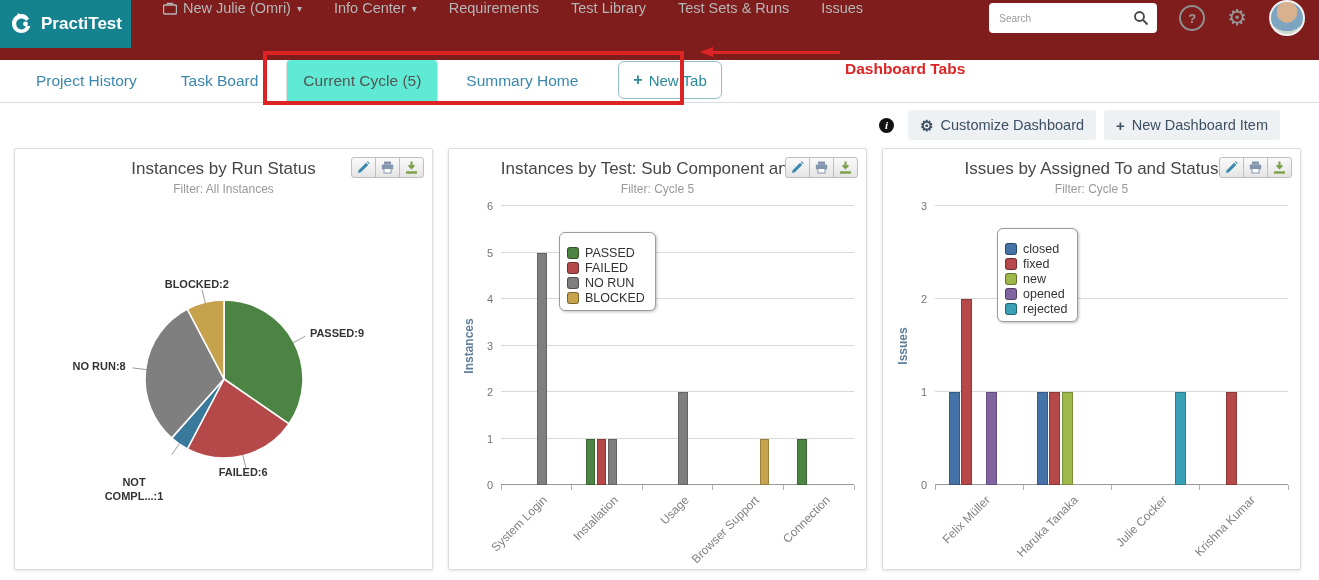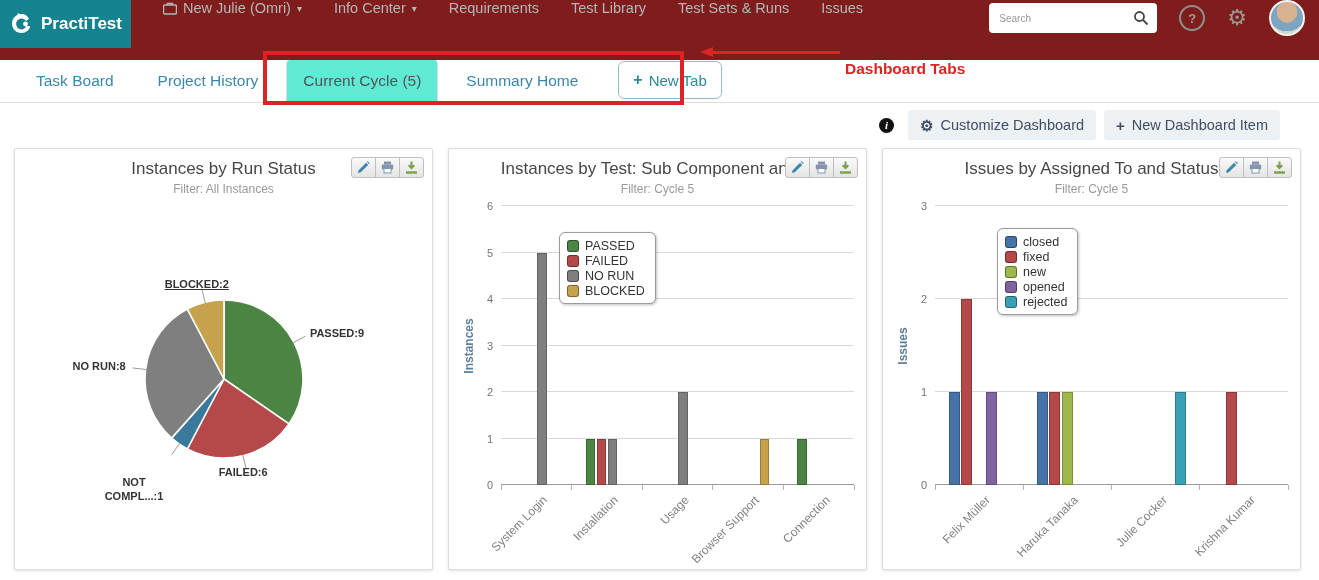--- a/index.html
+++ b/index.html
@@ -64,21 +64,21 @@
   .grid{position:absolute;left:0;right:0;height:1px;background:#d9d9d9}
   .axisline{position:absolute;left:0;right:0;bottom:0;height:1px;background:#9a9a9a}
   .ytick{position:absolute;left:-30px;width:22px;text-align:right;font-size:11px;color:#737373}
   .ylabel{position:absolute;left:-82px;width:100px;height:14px;text-align:center;font-size:12px;
     font-weight:bold;color:#5f7e9a;transform:rotate(-90deg)}
   .bar{position:absolute;bottom:0;border:1px solid rgba(0,0,0,.22);box-sizing:border-box;cursor:pointer}
   .xtick{position:absolute;bottom:-5px;width:1px;height:5px;background:#b0b0b0}
   .xlabel{position:absolute;width:110px;text-align:right;font-size:12px;color:#818181;
     transform-origin:100% 0;transform:rotate(-45deg);white-space:nowrap}
   .legend{position:absolute;background:#fff;border:1px solid #9c9c9c;border-radius:6px;
-    padding:5px 10px 5px 7px;box-shadow:1px 1px 3px rgba(0,0,0,.25);z-index:4}
+    padding:12px 10px 5px 7px;box-shadow:1px 1px 3px rgba(0,0,0,.25);z-index:4}
   .legend-item{display:flex;align-items:center;gap:6px;height:15px;font-size:12.5px;color:#333;cursor:pointer}
   .legend-swatch{width:12px;height:12px;border-radius:3px;border:1px solid rgba(0,0,0,.38);box-sizing:border-box}
   .pie-label{position:absolute;font-size:11px;font-weight:bold;color:#333;max-width:72px;line-height:1.25}
   .pie-svg{position:absolute;left:0;top:0}
 </style>
 </head>
 <body>
 
 <div class="navbar">
   <div class="brand">
@@ -123,22 +123,22 @@
     </div>
     <div class="round-icon">
         <span>?</span>
       </div>
     <div class="gear-glyph"><span>⚙</span></div>
     <div class="avatar"></div>
   </div>
 </div>
 
 <div class="tabbar">
+  <div class="tab-link">Project History</div>
   <div class="tab-link">Task Board</div>
-  <div class="tab-link">Project History</div>
   <div class="tab-link tab-active">Current Cycle (5)</div>
   <div class="tab-link">Summary Home</div>
   <button class="newtab-btn">
     <span class="newtab-plus">+</span>
     <span>New Tab</span>
   </button>
 </div>
 
 <div class="anno-rect"></div>
 <div class="anno-arrow-line"></div>
@@ -193,21 +193,21 @@
         <line x1="164.57165615815632" y1="244.36556815154287" x2="156.7380433007337" y2="255.7145156622164" stroke="#999" stroke-width="1"></line>
         <path d="M209,180 L156.6,239.1 A79,79 0 0 1 172.3,110.0 Z" fill="#7f7f7f" stroke="#fff" stroke-width="1.6"></path>
         <line x1="131.3602389567912" y1="170.57282623723117" x2="117.67078358297904" y2="168.91062541651027" stroke="#999" stroke-width="1"></line>
         <path d="M209,180 L172.3,110.0 A79,79 0 0 1 209.0,101.0 Z" fill="#c7a24c" stroke="#fff" stroke-width="1.6"></path>
         <line x1="190.2831218960701" y1="104.06264045910848" x2="186.9829588855447" y2="90.67335279680321" stroke="#999" stroke-width="1"></line>
       </svg>
       <div class="pie-label" style="left: 294.889px; top: 127.922px;">PASSED:9</div>
       <div class="pie-label" style="left: 192.214px; width: 80px; text-align: center; top: 267.181px;">FAILED:6</div>
       <div class="pie-label" style="right: 262px; text-align: center; top: 246.829px; margin-top: 30px;">NOT COMPL...:1</div>
       <div class="pie-label" style="right: 306.293px; top: 161.308px;">NO RUN:8</div>
-      <div class="pie-label" style="left: 145.786px; width: 80px; text-align: center; top: 78.8186px; text-decoration: underline;">BLOCKED:2</div>
+      <div class="pie-label" style="left: 145.786px; width: 80px; text-align: center; top: 78.8186px;">BLOCKED:2</div>
     </div>
 </div>
 
 <div class="card" style="left:448px">
   <div class="card-icons">
     <button class="icon-btn">
       <svg width="13" height="13" viewBox="0 0 13 13">
         <path d="M1 12l2.8-.7 7.4-7.4-2.1-2.1L1.7 9.2z" fill="#3a87ad"></path>
           <path d="M9.9 1l2.1 2.1 .8-.8L10.7.2z" fill="#3a87ad"></path>
       </svg>

